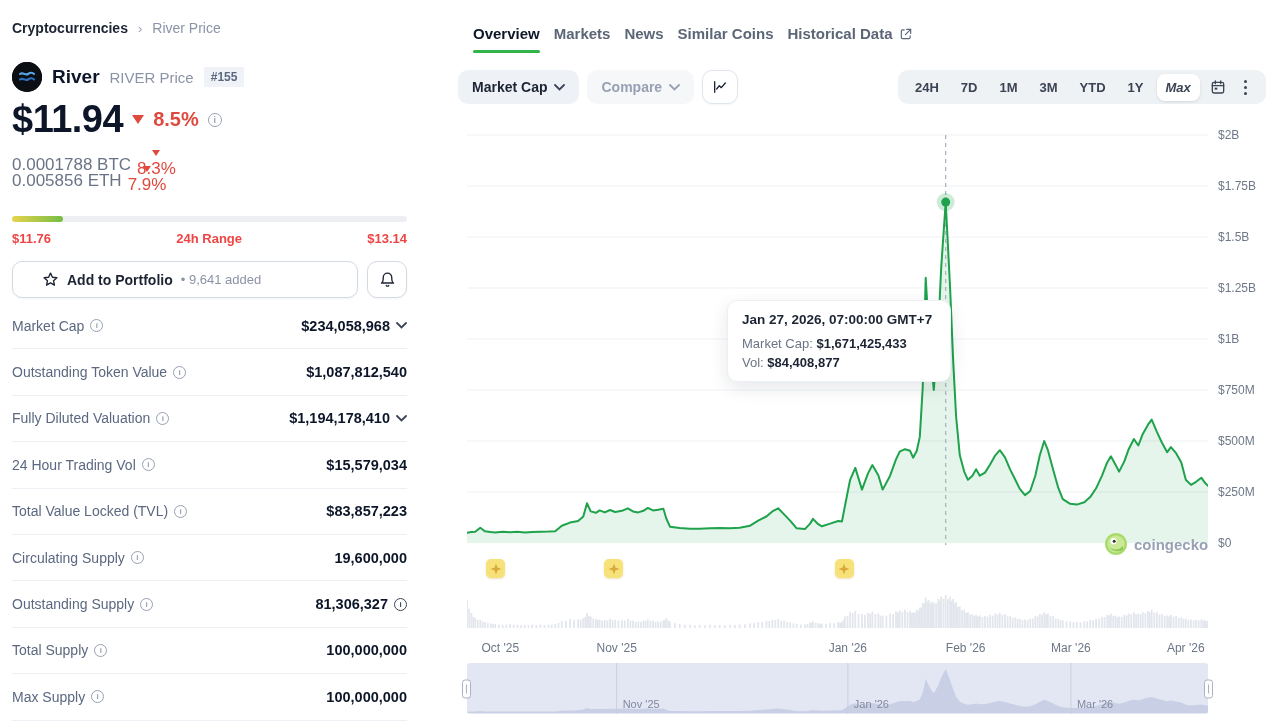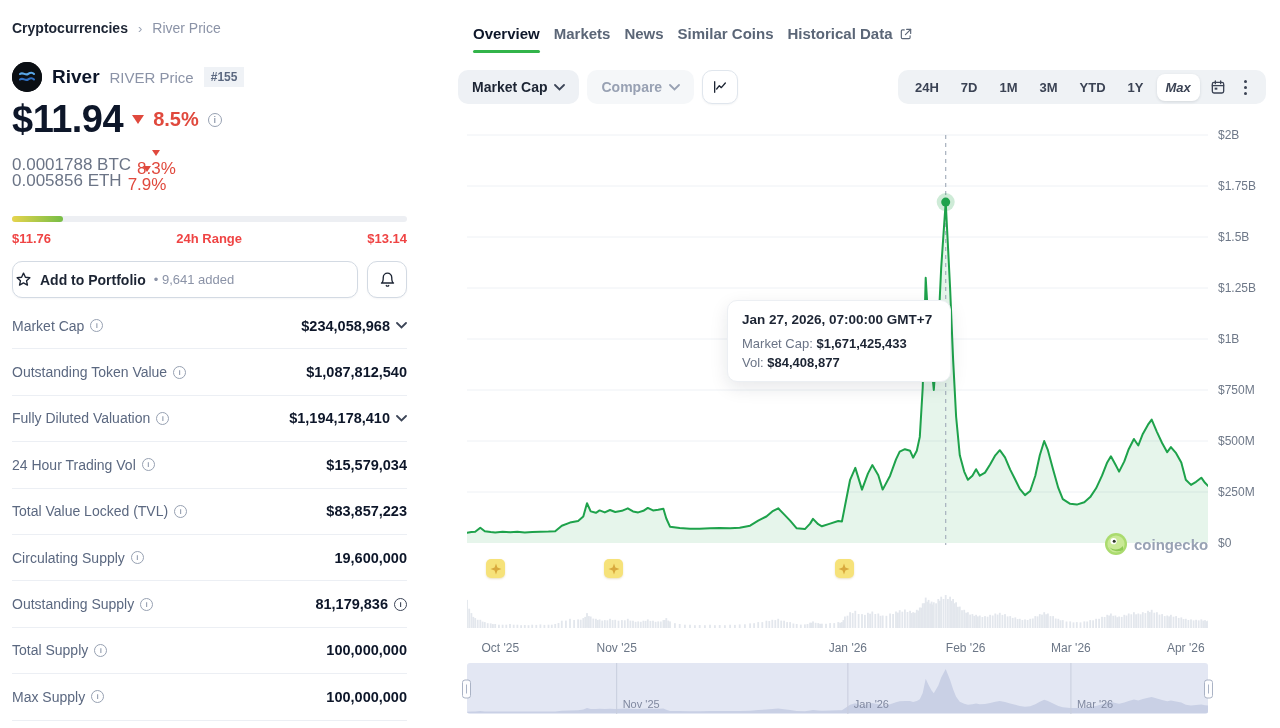--- a/index.html
+++ b/index.html
@@ -26,21 +26,21 @@
   .iinfo::after { content:"i"; }
   .iinfo.sm { width:13px; height:13px; font-size:8px; }
 
   .conv { position:absolute; left:12px; font-size:17px; color:#6b7486; display:flex; align-items:center; gap:6px; }
   .conv .pct { color:#e0493d; font-weight:400; display:flex; align-items:center; gap:3px;flex-direction:column; }
 
   .range-bar { position:absolute; left:12px; top:216px; width:395px; height:6px; border-radius:3px; background:#edeff3; }
   .range-fill { height:100%; border-radius:3px; background:linear-gradient(to right,#e6d44d,#76bd45); }
   .range-labels { position:absolute; left:12px; top:231px; width:395px; display:flex; justify-content:space-between; font-size:13px; font-weight:700; color:#ef4444; }
 
-  .pf-btn { position:absolute; left:12px; top:261px; width:346px; height:37px; border:1px solid #d3dae3; border-radius:10px; background:#fff; display:flex; align-items:center; gap:8px; padding:0 2px; cursor:pointer; box-shadow:0 1px 2px rgba(20,30,50,0.04); }
+  .pf-btn { position:absolute; left:12px; top:261px; width:346px; height:37px; border:1px solid #d3dae3; border-radius:10px; background:#fff; display:flex; align-items:center; gap:8px; padding:0 29px; cursor:pointer; box-shadow:0 1px 2px rgba(20,30,50,0.04); }
   .pf-label { font-size:14px; font-weight:700; color:#1c2433; }
   .pf-note { font-size:13px; color:#8b93a7; }
   .bell-btn { position:absolute; left:367px; top:261px; width:40px; height:37px; border:1px solid #d3dae3; border-radius:10px; background:#fff; display:flex; align-items:center; justify-content:center; cursor:pointer; box-shadow:0 1px 2px rgba(20,30,50,0.04); }
 
   #stats { position:absolute; left:12px; top:303px; width:395px; }
   .stat-row { height:46.4px; display:flex; align-items:center; justify-content:space-between; border-bottom:1px solid #eceff4; }
   .stat-label { font-size:14px; color:#5b6880; display:flex; align-items:center; gap:6px; }
   .stat-value { font-size:14.5px; font-weight:700; color:#0d1629; display:flex; align-items:center; gap:6px; }
   .chev { display:inline-flex; color:#3c4557; }
 
@@ -222,21 +222,21 @@
         <span class="stat-value">
           <span>19,600,000</span>
         </span>
       </div>
       <div class="stat-row">
         <span class="stat-label">
           <span>Outstanding Supply</span>
           <span class="iinfo sm"></span>
         </span>
         <span class="stat-value">
-          <span>81,179,836</span>
+          <span>81,306,327</span>
           <span class="iinfo sm" style="border-color: rgb(60, 69, 87); color: rgb(60, 69, 87);"></span>
         </span>
       </div>
       <div class="stat-row">
         <span class="stat-label">
           <span>Total Supply</span>
           <span class="iinfo sm"></span>
         </span>
         <span class="stat-value">
           <span>100,000,000</span>

